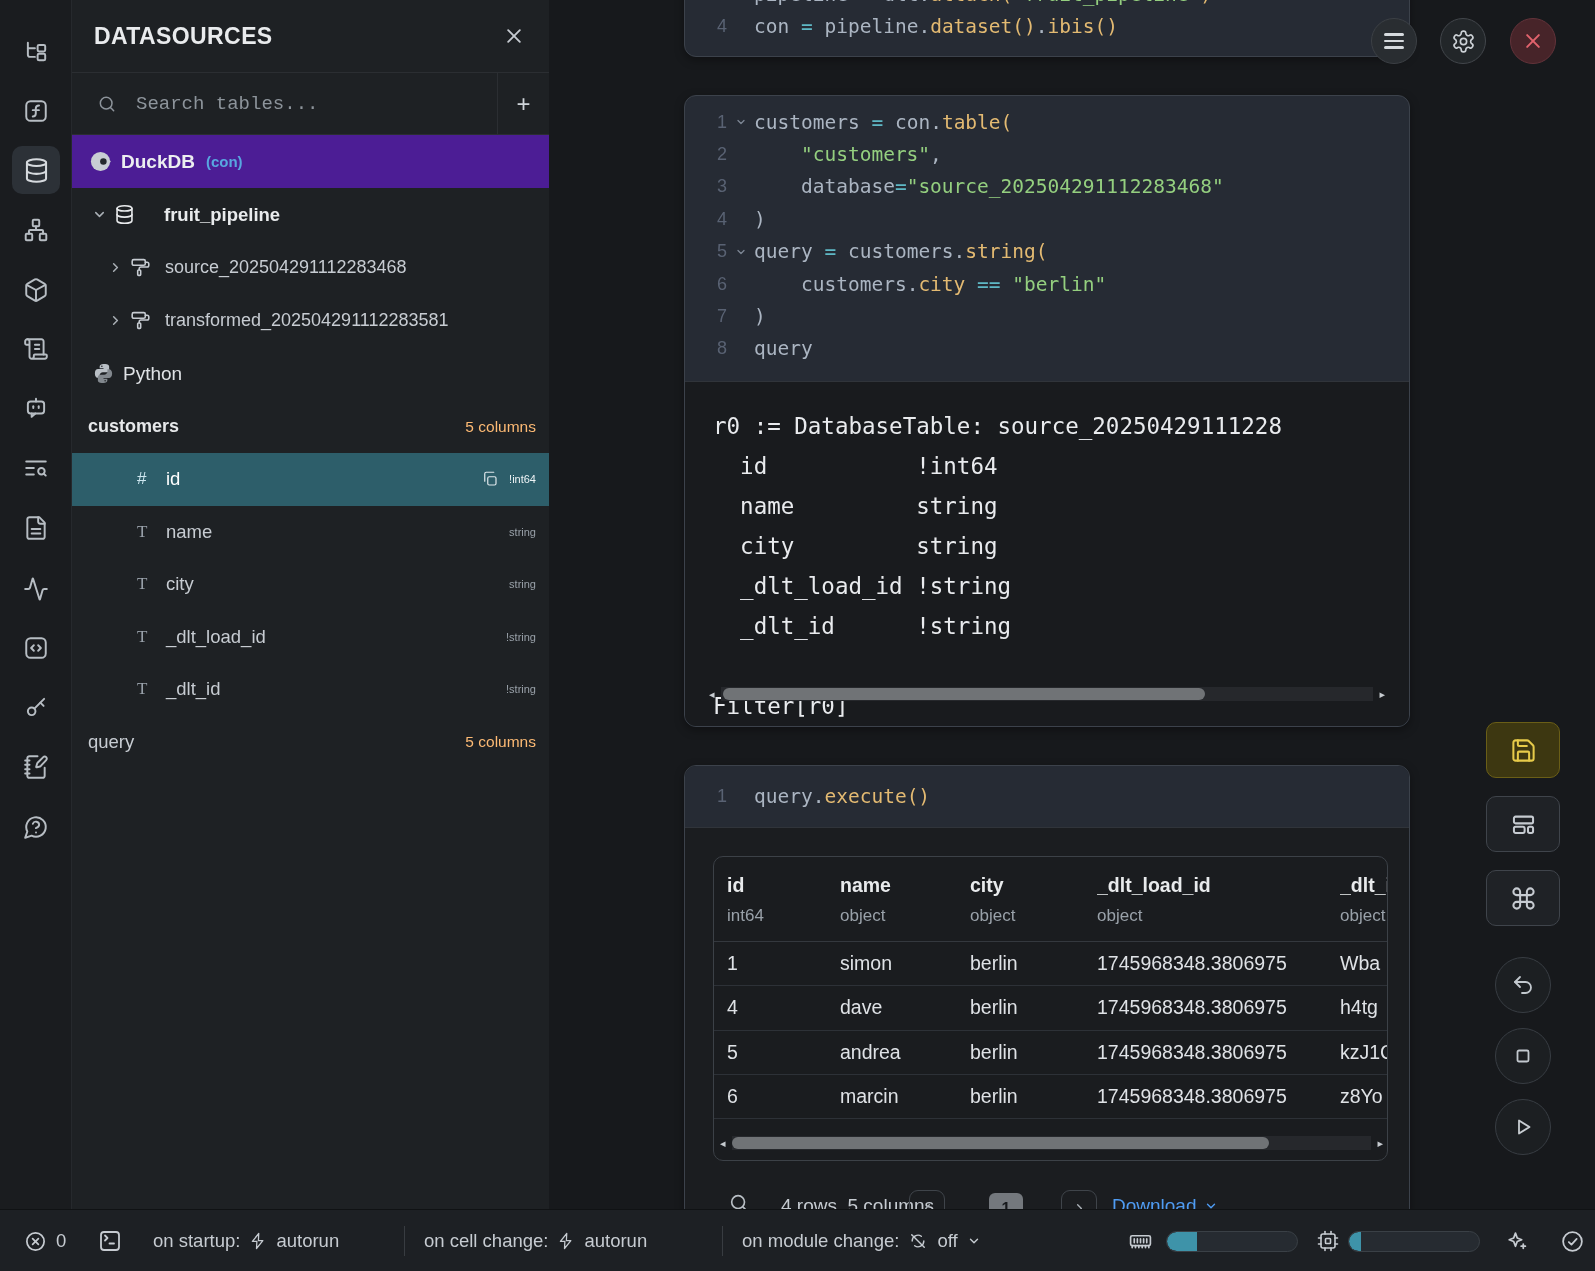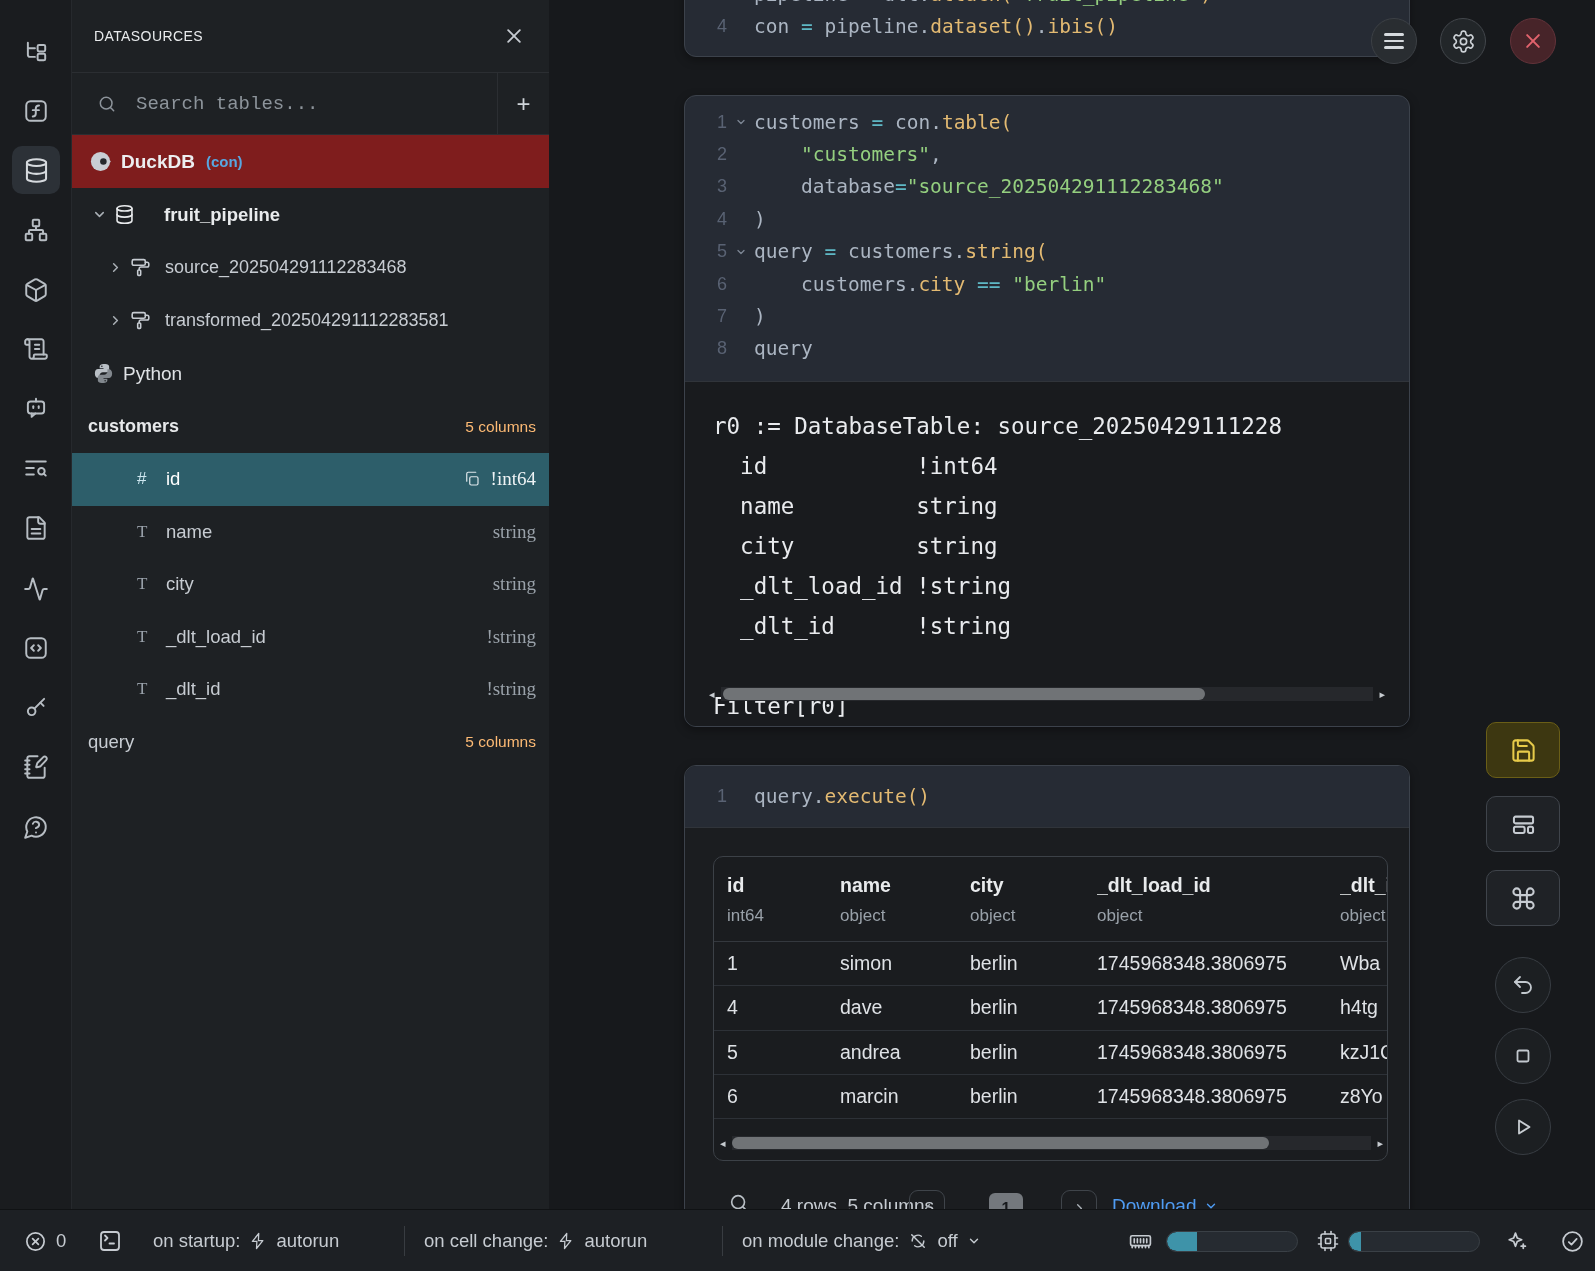--- a/index.html
+++ b/index.html
@@ -12,46 +12,46 @@
   
   .rail{position:absolute;left:0;top:0;width:72px;height:1271px;background:#1a1c1f;
         border-right:1px solid #26292d;z-index:10;}
   .rail-item{position:absolute;left:12px;width:48px;height:48px;border-radius:10px;
              display:flex;align-items:center;justify-content:center;color:#b7bdc3;}
   .rail-item.active{background:#2c3137;color:#d6dade;}
 
   
   .sidebar{position:absolute;left:72px;top:0;width:477px;height:1271px;background:#1e2124;z-index:10;}
   .sb-header{height:73px;border-bottom:1px solid #2b2e32;display:flex;align-items:center;padding:0 22px;}
-  .sb-title{font-size:14px;font-weight:400;letter-spacing:.4px;color:#e9ebed;flex:1;}
+  .sb-title{font-size:23px;font-weight:700;letter-spacing:.4px;color:#e9ebed;flex:1;}
   .sb-close{color:#c6cbd1;width:26px;height:26px;display:flex;align-items:center;justify-content:center;}
   .sb-search{height:62px;border-bottom:1px solid #2b2e32;display:flex;align-items:center;}
   .sb-search-main{flex:1;display:flex;align-items:center;gap:17px;padding-left:25px;height:100%;}
   .sb-search input{background:transparent;border:none;outline:none;color:#22c55e;font-size:19px;
                    font-family:Liberation Mono, monospace;width:290px;}
   .sb-search input::placeholder{color:#8d949b;}
   .sb-add{width:52px;height:100%;border-left:1px solid #2b2e32;display:flex;align-items:center;
           justify-content:center;color:#cfd4d9;font-size:24px;font-weight:400;}
   .row{display:flex;align-items:center;}
-  .sb-conn{height:53px;background:#7f1d1d;padding-left:17px;gap:9px;}
+  .sb-conn{height:53px;background:#4c1d95;padding-left:17px;gap:9px;}
   .sb-conn-name{font-size:19px;font-weight:700;color:#eceef0;}
   .sb-conn-badge{font-size:15px;font-weight:700;margin-left:2px;}
   .sb-db{height:53px;padding-left:20px;gap:7px;}
   .sb-db-label{font-size:18.5px;font-weight:700;color:#e9ebed;margin-left:22px;}
   .sb-schema{height:53px;padding-left:36px;gap:7px;color:#c7ccd2;}
   .sb-schema-label{font-size:18px;color:#c7ccd2;margin-left:7px;white-space:nowrap;}
   .sb-python{height:53px;padding-left:20px;gap:8px;}
   .sb-python-label{font-size:19px;font-weight:400;color:#dfe2e5;}
   .sb-tbl-head{height:53px;padding:0 13px 0 16px;}
   .sb-tbl-name{font-size:18px;font-weight:700;color:#e6e8ea;flex:1;}
   .sb-tbl-meta{font-size:15.5px;font-weight:400;color:#fdba74;}
   .sb-col{height:52.5px;padding:0 13px 0 65px;gap:0;}
   .sb-col .glyph{width:29px;font-size:17px;color:#9aa2ab;font-family:"Liberation Serif",serif;}
   .sb-col .cname{font-size:18.5px;color:#c7ccd2;flex:1;}
-  .sb-col .ctype{font-size:19px;color:#99a1a9;font-family:Liberation Serif, serif;}
+  .sb-col .ctype{font-size:11px;color:#99a1a9;}
   .sb-col.selected{background:#2d5e6a;}
   .sb-col.selected .glyph{color:#cde6ef;font-family:"Liberation Sans",sans-serif;}
   .sb-col.selected .cname{color:#ffffff;}
   .sb-col.selected .ctype{color:#eef3f5;}
   .sb-col .copy{color:#dfe8ec;margin-right:10px;}
   .sb-query{height:53px;padding:0 13px 0 16px;}
   .sb-query-name{font-size:18.5px;color:#c7ccd2;flex:1;}
   .chev{color:#aab0b6;}
 
   

